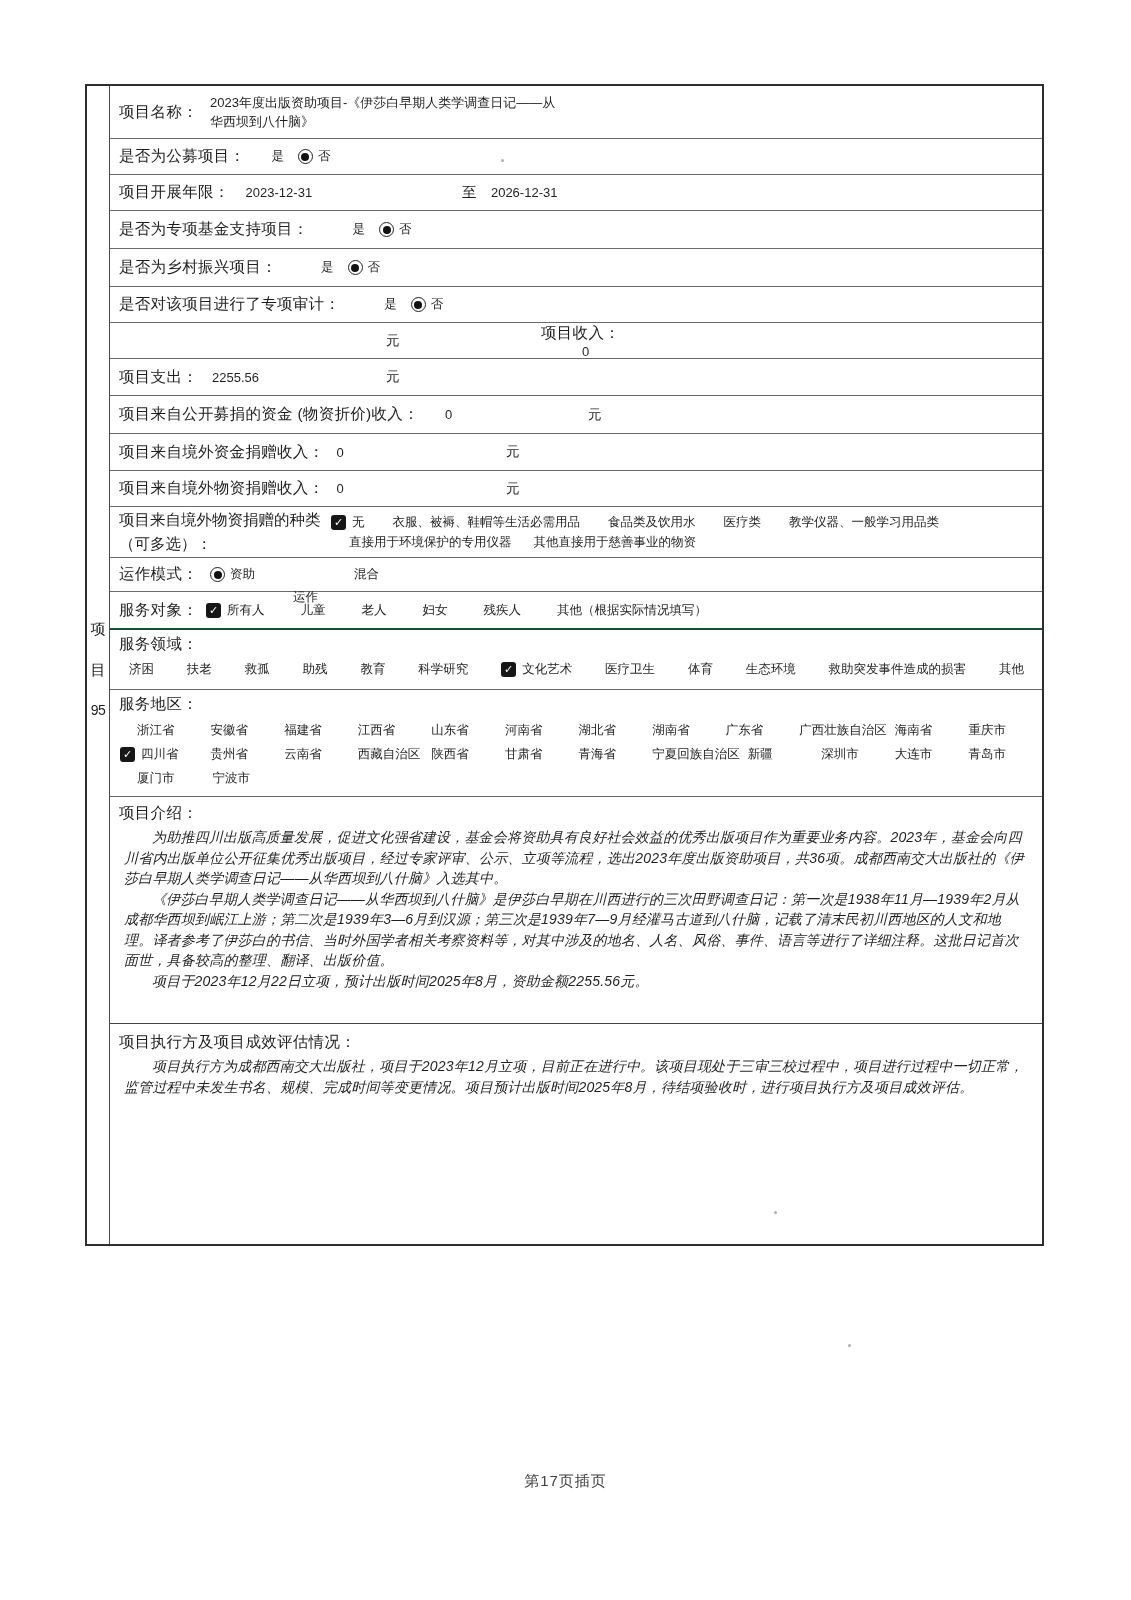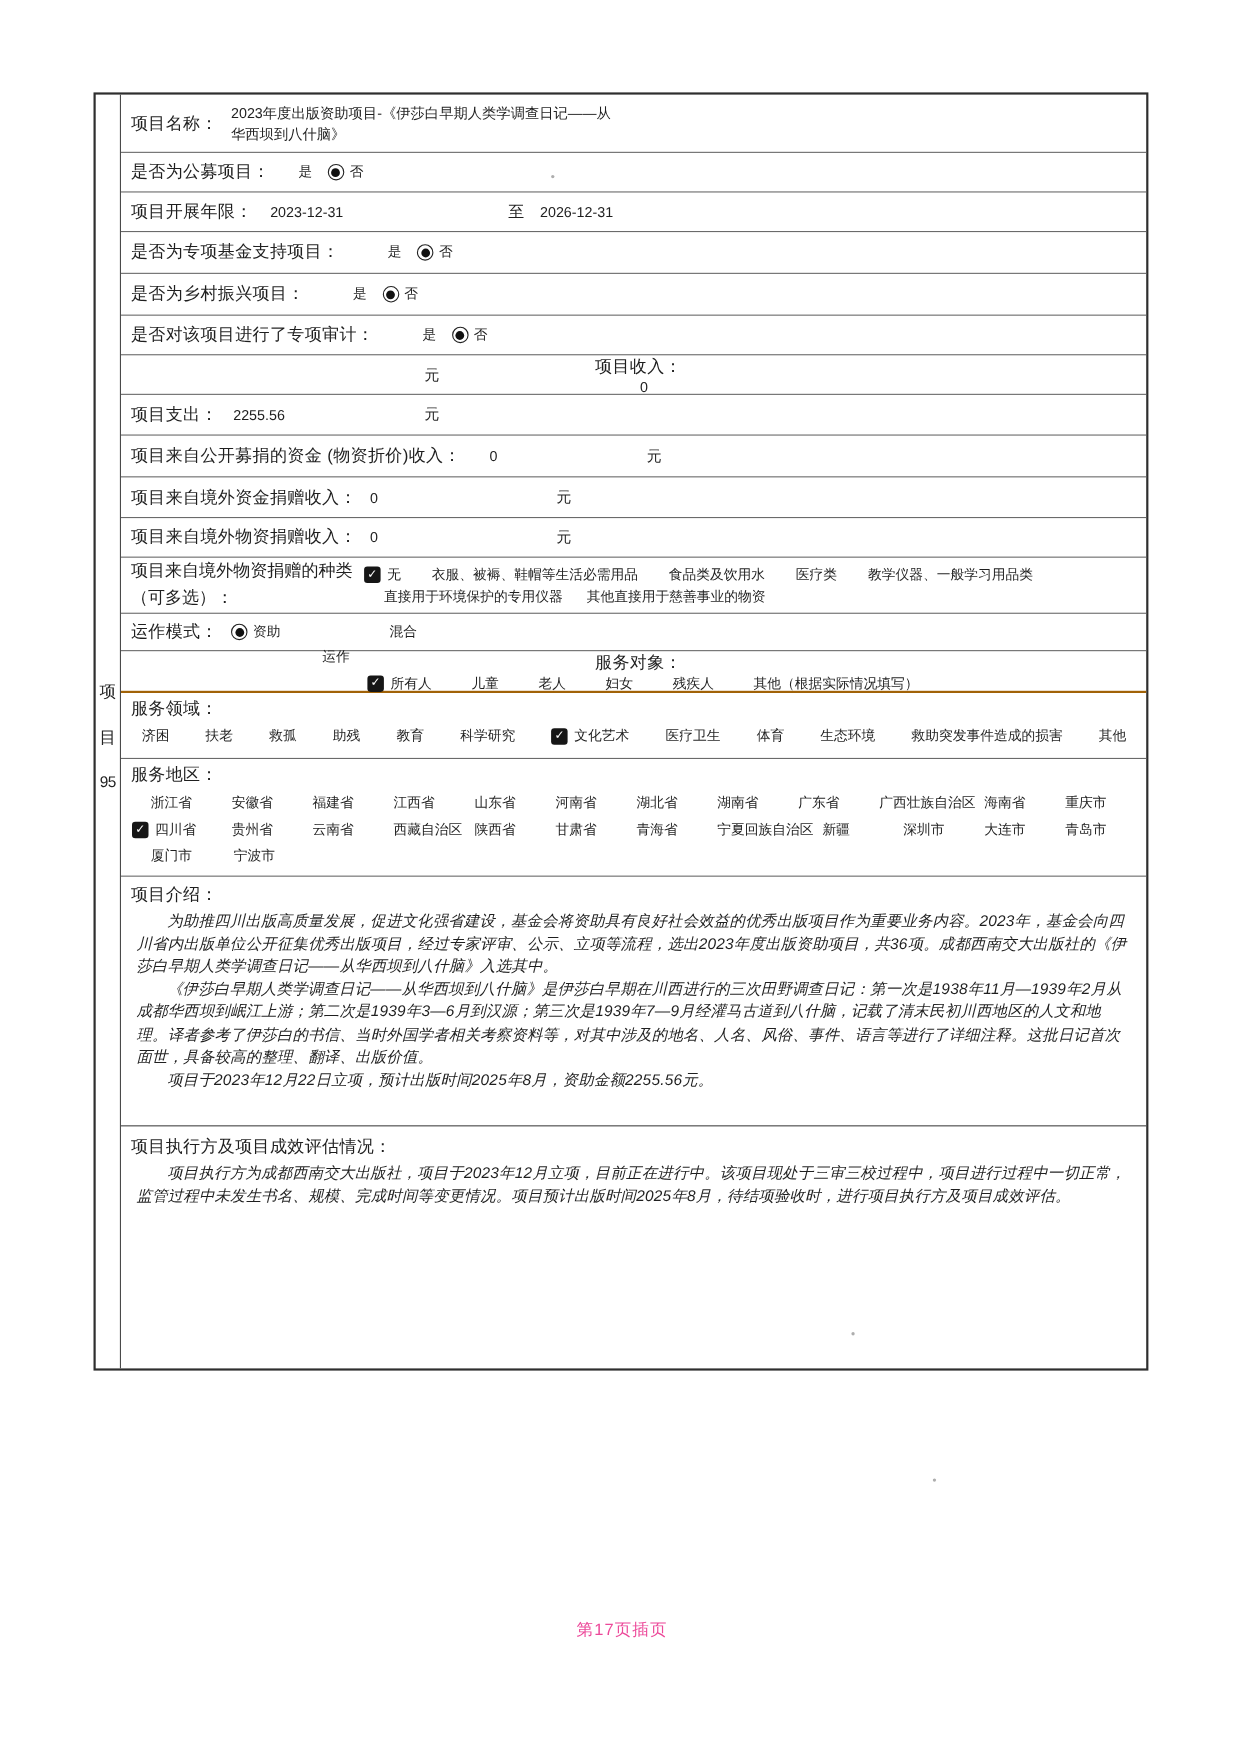--- a/index.html
+++ b/index.html
@@ -28,21 +28,21 @@
   .r2 .yes{margin-left:26px;}
   .radio{display:inline-block;width:13px;height:13px;border:1.5px solid #222;border-radius:50%;position:relative;margin:0 5px 0 14px;vertical-align:-2px;flex:none;}
   .radio::after{content:"";position:absolute;left:2.5px;top:2.5px;right:2.5px;bottom:2.5px;background:#111;border-radius:50%;}
   .cbx{display:inline-flex;width:15px;height:15px;background:#161616;color:#fff;border-radius:3px;align-items:center;justify-content:center;font-size:11px;font-weight:bold;margin-right:6px;vertical-align:-3px;flex:none;line-height:1;}
   .r1{height:53px;}
   .r1 .name-val{margin-left:12px;font-size:13px;line-height:19px;}
   .r2{height:36px;}.r3{height:36px;}.r4{height:38px;}.r5{height:38px;}.r6{height:36px;}
   .r7{height:36px;flex-direction:column;}.r8{height:37px;}.r9{height:38px;}.r10{height:37px;}.r11{height:36px;}
   .r12{height:51px;align-items:center;}
   .r13{height:34px;}
-  .r14{height:38px;border-bottom:2px solid #a16207;flex-direction:column;}
+  .r14{height:38px;border-bottom:2px solid #14532d;}
   .r15{height:60px;flex-direction:column;align-items:stretch;justify-content:flex-start;padding-top:4px;}
   .r16{height:107px;flex-direction:column;align-items:stretch;justify-content:flex-start;padding-top:4px;}
   .r17{height:227px;flex-direction:column;align-items:stretch;justify-content:flex-start;padding-top:6px;border-bottom-color:#444;}
   .r18{flex:1;border-bottom:none;flex-direction:column;align-items:stretch;justify-content:flex-start;padding-top:8px;}
   .date-start{margin-left:16px;}
   .date-to{margin-left:150px;font-size:14.5px;}
   .date-end{margin-left:14px;}
   .r7 .val{margin-left:10px;} .r7 .unit{left:276px;}
   .r8 .val{margin-left:14px;} .r8 .unit{left:276px;}
   .r9 .val{margin-left:26px;} .r9 .unit{left:478px;}
@@ -56,21 +56,21 @@
   .mode-opt2{margin-left:38px;margin-top:45px;} .mode-opt3{margin-left:36px;}
   .target-line{display:flex;align-items:center;column-gap:36px;margin-left:8px;}
   .target-first{display:inline-flex;align-items:center;}
   .field-opts{display:flex;justify-content:space-between;align-items:center;width:895px;margin:6px 0 0 10px;}
   .field-checked{display:inline-flex;align-items:center;}
   .area-grid{display:grid;grid-template-columns:repeat(12,1fr);width:905px;margin-left:10px;margin-top:7px;}
   .area-grid .cell{padding-left:8px;font-size:12.5px;white-space:nowrap;}
   .checked-area{display:inline-flex;align-items:center;margin-left:-17px;}
   .paras{width:900px;margin:3px 0 0 5px;font-size:14px;line-height:20.5px;letter-spacing:0.2px;}
   .paras p{margin:0;text-indent:2em;font-style:italic;}
-  .footer{position:absolute;left:0;top:1472px;width:100%;text-align:center;font-size:15px;color:#ec4899;letter-spacing:1px;}
+  .footer{position:absolute;left:0;top:1472px;width:100%;text-align:center;font-size:15px;color:#404040;letter-spacing:1px;}
   .speck{position:absolute;width:3px;height:3px;background:#8a8a8a;border-radius:50%;opacity:0.7;}
 </style>
 </head>
 <body>
 
 <div class="page">
 
   <div class="form-table">
 
     <div class="side-col">

